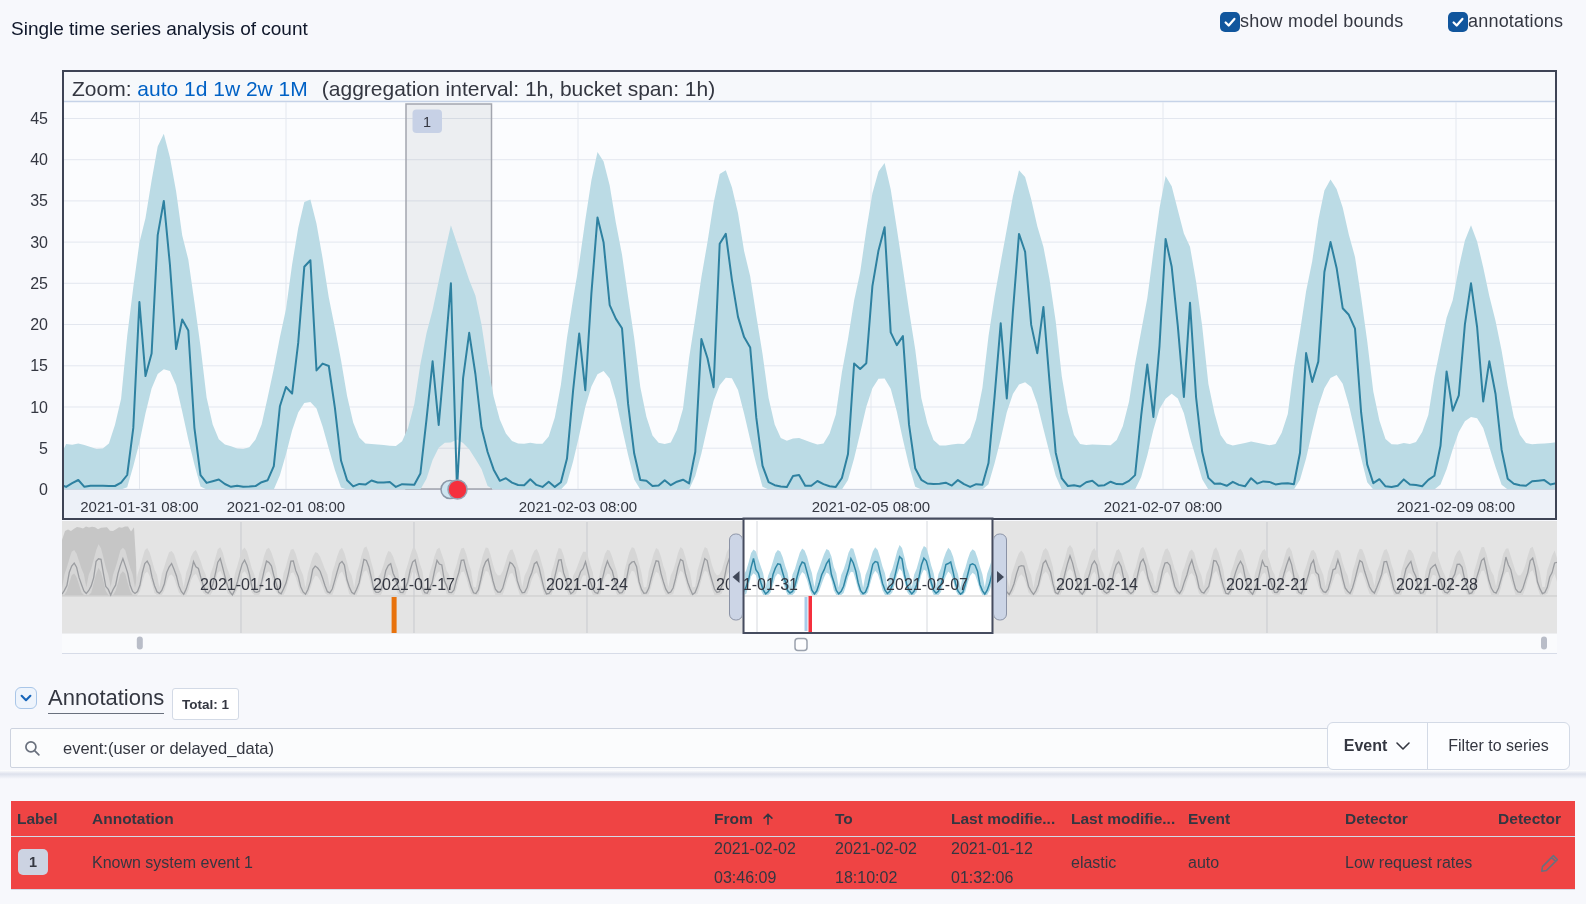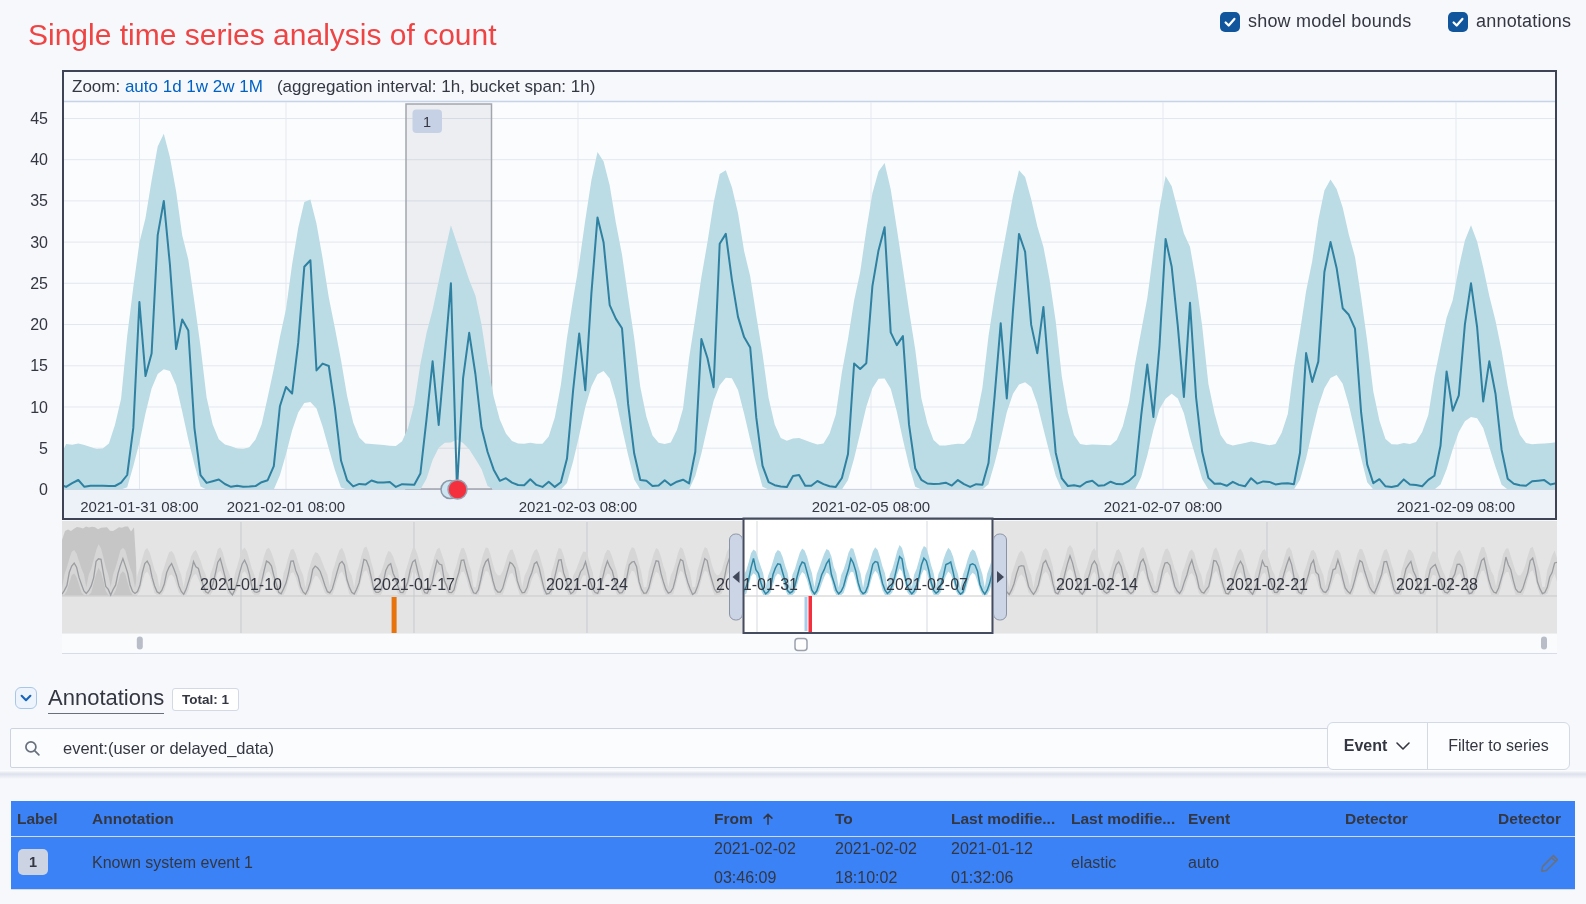--- a/index.html
+++ b/index.html
@@ -1,33 +1,33 @@
 <!DOCTYPE html>
 <html><head><meta charset="utf-8"><style>
 *{margin:0;padding:0;box-sizing:border-box}
 body{width:1586px;height:904px;background:#f7f8fc;font-family:"Liberation Sans",sans-serif;position:relative;overflow:hidden;color:#343741}
 .abs{position:absolute}
-.title{left:28px;top:18px;font-size:30px;color:#ef4444}
-.cbgrp{display:flex;align-items:center;gap:8px}
+.title{left:11px;top:18px;font-size:19px;color:#0f172a}
+.cbgrp{display:flex;align-items:center;}
 .cb{width:20px;height:20px;border-radius:5px;background:#11569d;display:flex;align-items:center;justify-content:center}
 .cblab{font-size:18px;letter-spacing:0.2px;color:#343741}
-.zoomrow{left:72px;top:77px;font-size:17px;color:#343741}
+.zoomrow{left:72px;top:77px;font-size:21px;color:#343741}
 .zoomrow a{color:#0061c5;text-decoration:none}
 .zoomrow .agg{color:#343741;margin-left:14px}
 .annbtn{left:15px;top:687px;width:22px;height:22px;border:1.5px solid #a9c6e8;border-radius:6px;background:#eef4fc;display:flex;align-items:center;justify-content:center}
 .annttl{left:48px;top:685px;font-size:22px;color:#343741;border-bottom:1.5px solid #69707d;padding-bottom:2px}
-.totbadge{left:172px;top:688px;height:23px;border:1px solid #d3dae6;border-radius:3px;background:#fff;font-size:13.5px;font-weight:700;display:flex;align-items:center;padding:0 9px}
+.totbadge{left:172px;top:688px;height:32px;border:1px solid #d3dae6;border-radius:3px;background:#fff;font-size:13.5px;font-weight:700;display:flex;align-items:center;padding:0 9px}
 .search{left:10px;top:728px;width:1451px;height:40px;background:#fbfcfd;border:1px solid #cdd3df;border-radius:2px;display:flex;align-items:center}
 .searchtxt{font-size:16.5px;color:#343741}
 .clearbtn{position:absolute;right:14px;top:9px;width:22px;height:22px;border-radius:50%;background:#98a2b3;display:flex;align-items:center;justify-content:center}
 .btngrp{left:1327px;top:722px;width:243px;height:48px;background:#fcfdff;border:1px solid #d3dae6;border-radius:6px;display:flex}
 .btn1{width:100px;border-right:1px solid #d3dae6;display:flex;align-items:center;justify-content:center;font-size:16px;font-weight:700;gap:8px}
 .btn2{flex:1;display:flex;align-items:center;justify-content:center;font-size:16px}
 .shadowband{left:0;top:770px;width:1586px;height:9px;background:linear-gradient(#ffffff,#dde1ec 45%,#f7f8fc)}
-.table{left:11px;top:801px;width:1564px;background:#3b82f6}
+.table{left:11px;top:801px;width:1564px;background:#ef4444}
 .thead{height:36px;border-bottom:1px solid #d3dae6;position:relative;font-weight:700;font-size:15.5px}
 .trow{height:53px;border-bottom:1px solid #d3dae6;position:relative;font-size:16px}
 .c{position:absolute;top:0;display:flex;align-items:center;height:100%}
 .chip{position:absolute;left:7px;top:12px;width:30px;height:26px;background:#ccd3e2;border-radius:5px;display:flex;align-items:center;justify-content:center;font-size:14.5px;font-weight:700}
 .dates{line-height:29px;font-size:16px}
 </style></head><body>
 <svg width="1586" height="680" viewBox="0 0 1586 680" font-family="Liberation Sans, sans-serif" style="position:absolute;left:0;top:0">
 <defs>
 <clipPath id="plot">
         <rect x="63" y="102" width="1493" height="387.4"></rect>
@@ -204,18 +204,19 @@
 <div class="c" style="right:14px">Detector</div>
 </div>
 <div class="trow">
 <div class="chip">1</div>
 <div class="c" style="left:81px">Known system event 1</div>
 <div class="c dates" style="left:703px">2021-02-02<br>03:46:09</div>
 <div class="c dates" style="left:824px">2021-02-02<br>18:10:02</div>
 <div class="c dates" style="left:940px">2021-01-12<br>01:32:06</div>
 <div class="c" style="left:1060px">elastic</div>
 <div class="c" style="left:1177px">auto</div>
+<div class="c" style="left:1334px">Low request rates</div>
 <div class="c" style="right:16px">
         <svg width="19" height="19" viewBox="0 0 16 16">
           <path d="M11.3 1.4 L14.6 4.7 L5.4 13.9 L1.5 14.5 L2.1 10.6 Z M9.8 3 L13 6.2" fill="none" stroke="#69707d" stroke-width="1.3" stroke-linejoin="round"></path>
         </svg>
       </div>
 </div>
 </div>
 </body></html>

